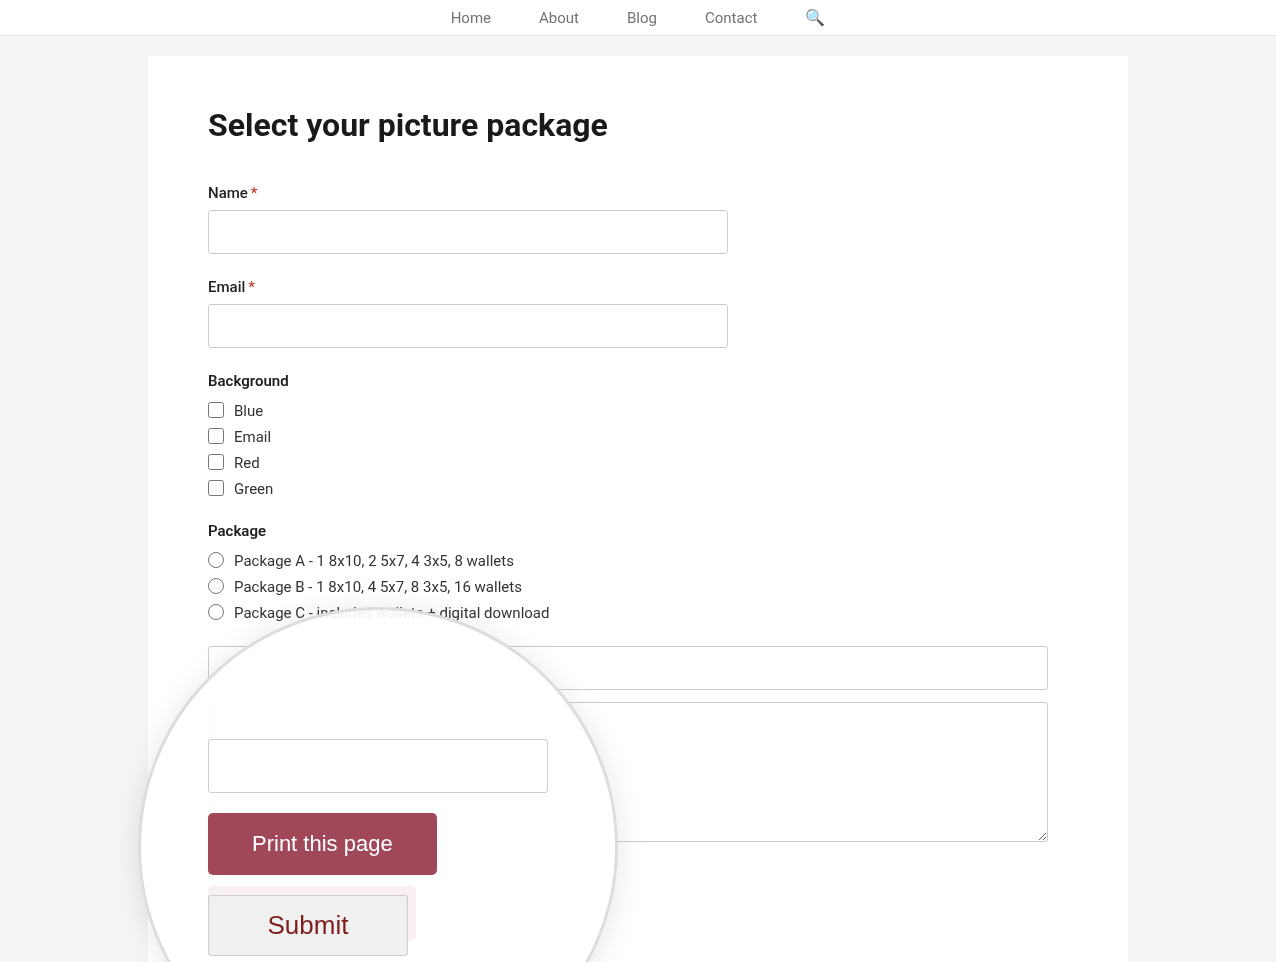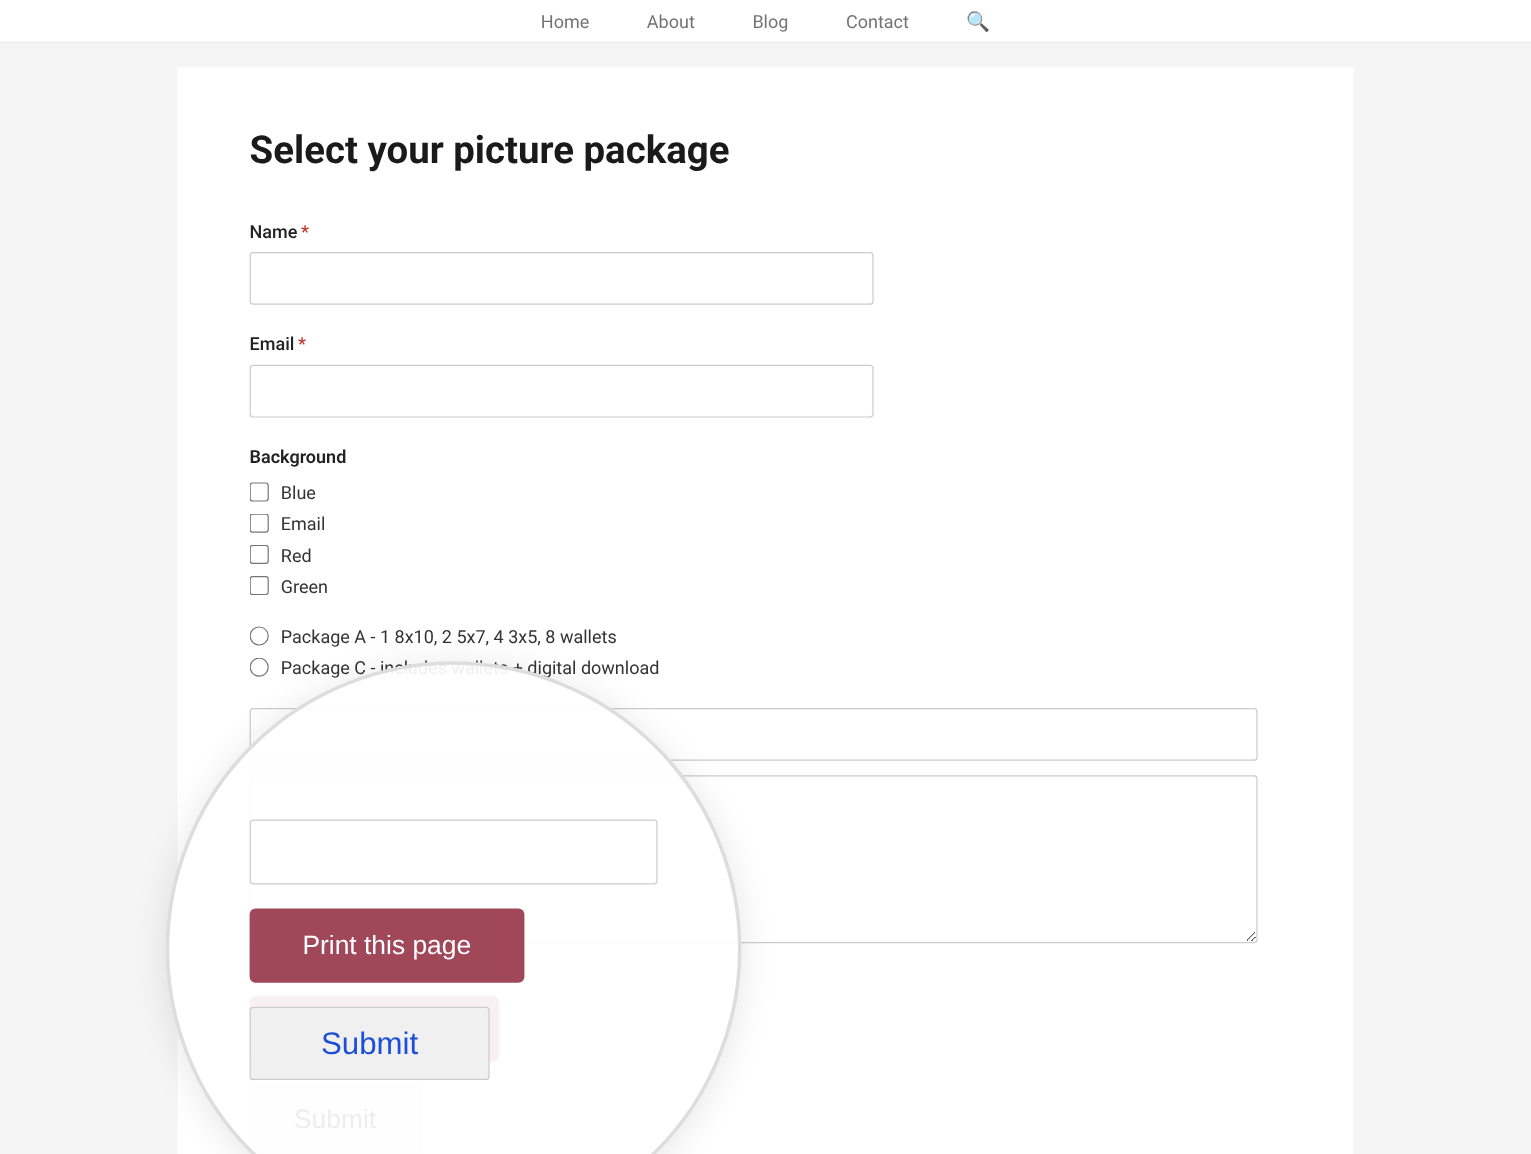--- a/index.html
+++ b/index.html
@@ -248,27 +248,32 @@
         </label>
         <label class="checkbox-item">
           <input type="checkbox" style="">
           <span>Green</span>
         </label>
       </div>
     </div>
 
     
     <div class="package-section form-group">
+      <div class="section-label">Package</div>
       <div class="radio-group">
         <label class="radio-item">
           <input type="radio" name="package" style="">
           <span>Package A - 1 8x10, 2 5x7, 4 3x5, 8 wallets</span>
         </label>
         <label class="radio-item">
           <input type="radio" name="package" style="">
+          <span>Package B - 1 8x10, 4 5x7, 8 3x5, 16 wallets</span>
+        </label>
+        <label class="radio-item">
+          <input type="radio" name="package" style="">
           <span>Package C - includes wallets + digital download</span>
         </label>
       </div>
     </div>
 
     
     <div class="textarea-area form-group">
       <input type="text" class="form-input" style="width: 840px; margin-bottom: 12px;">
       <textarea class="form-textarea" style=""></textarea>
     </div>
@@ -279,18 +284,18 @@
     
     <br>
     <button class="submit-button">Submit</button>
 
     
     <div class="zoom-circle-overlay">
       <div class="zoom-inner">
 
         <input type="text" style="width: 340px; height: 54px; border: 1px solid rgb(204, 204, 204); border-radius: 3px; padding: 8px 12px; font-size: 16px;">
         <button style="background:#a0485a; color:#fff; border:none; border-radius:5px; padding:18px 44px; font-size:22px; font-weight:500; cursor:pointer;">Print this page</button>
-        <button style="background:#f0f0f0; color:#1d4ed8; border:1px solid #ccc; border-radius:3px; padding:14px 40px; font-size:26px; font-weight:500; cursor:pointer; width:200px;">Submit</button>
+        <button style="background:#f0f0f0; color:#7f1d1d; border:1px solid #ccc; border-radius:3px; padding:14px 40px; font-size:26px; font-weight:500; cursor:pointer; width:200px;">Submit</button>
       </div>
     </div>
 
   </div>
 </div>
 
 </body></html>

